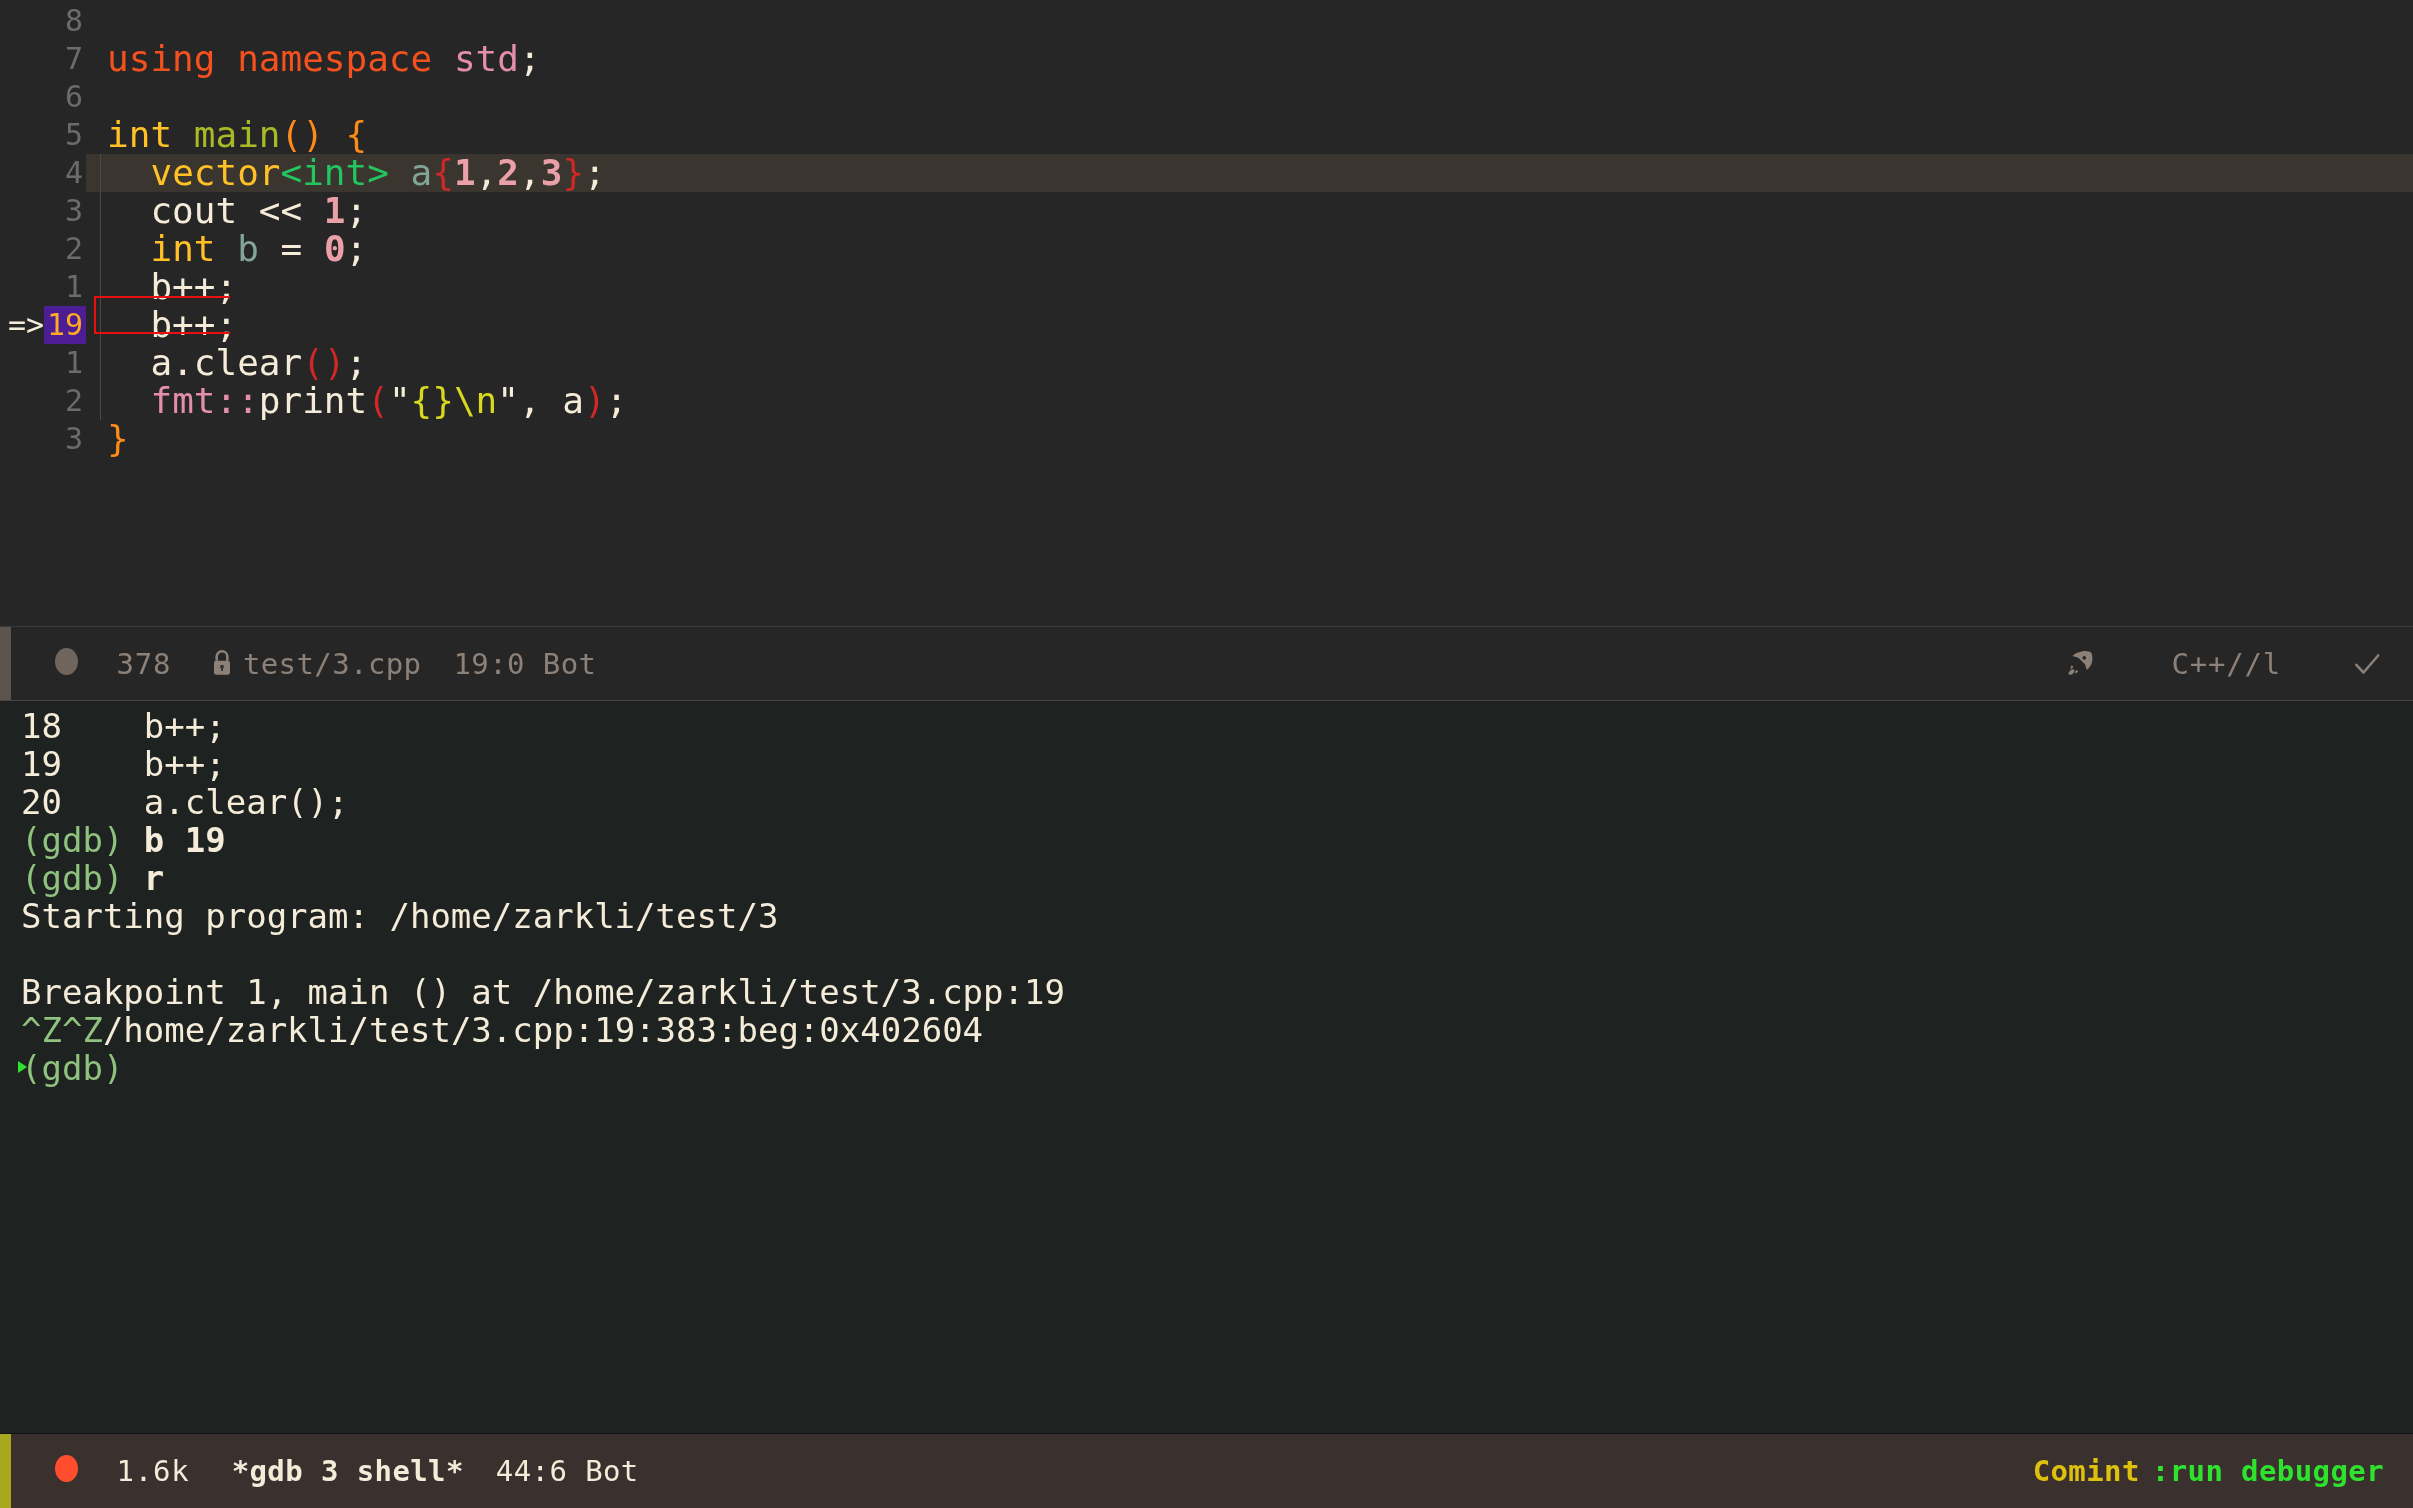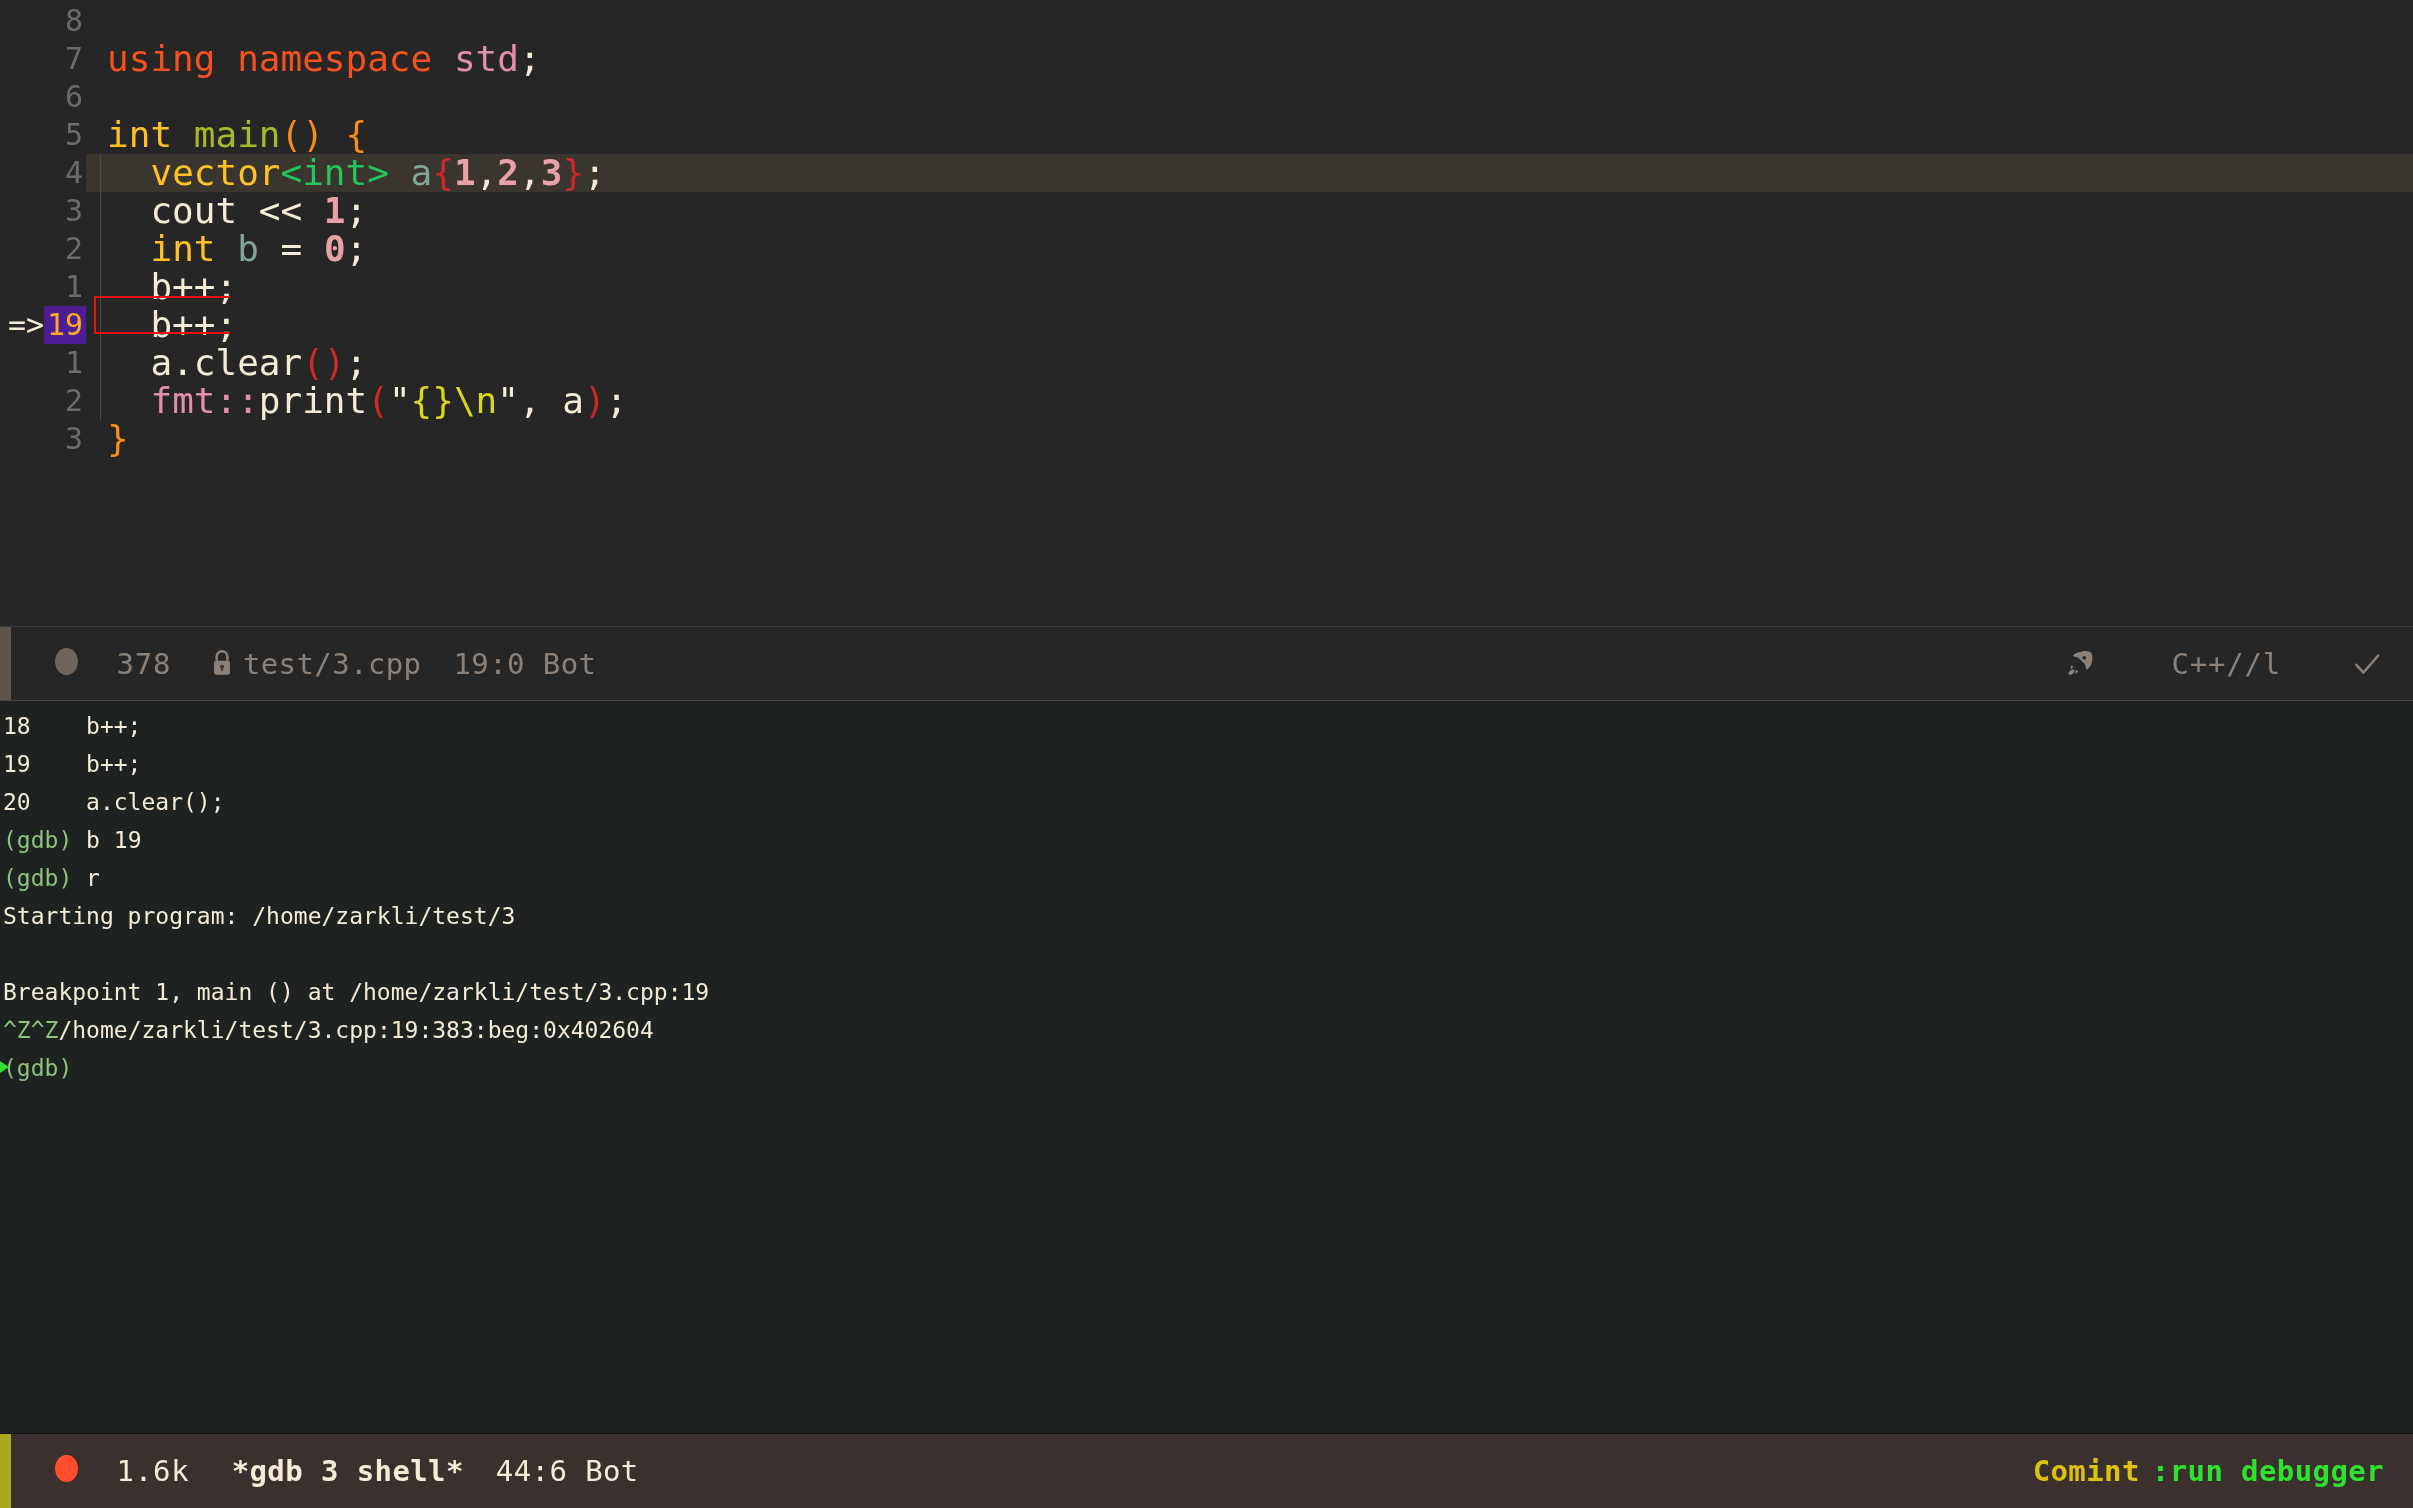--- a/index.html
+++ b/index.html
@@ -164,28 +164,29 @@
     position: relative;
     background: #1e2321;
     flex: 1 1 auto;
     overflow: hidden;
     padding-top: 6px;
   }
   .term-line {
     display: flex;
     height: 38px;
     line-height: 38px;
-    font-size: 23px;
+    font-size: 34px;
     color: #f4ecd8;
     white-space: pre;
     padding-left: 3px;
     position: relative;
+    margin-left: 18px;
   }
   .t-prompt { color: #8fc27e; }
-  .t-cmd { color: #f4ecd8; font-weight: normal; }
+  .t-cmd { color: #f4ecd8; font-weight: bold; }
   .t-green { color: #8fc27e; }
   .t-plain { color: #f4ecd8; }
   .term-cursor {
     position: absolute;
     left: 113px;
     top: 3.8px;
     width: 2.3px;
     height: 32px;
     background: #f4ecd8;
   }

